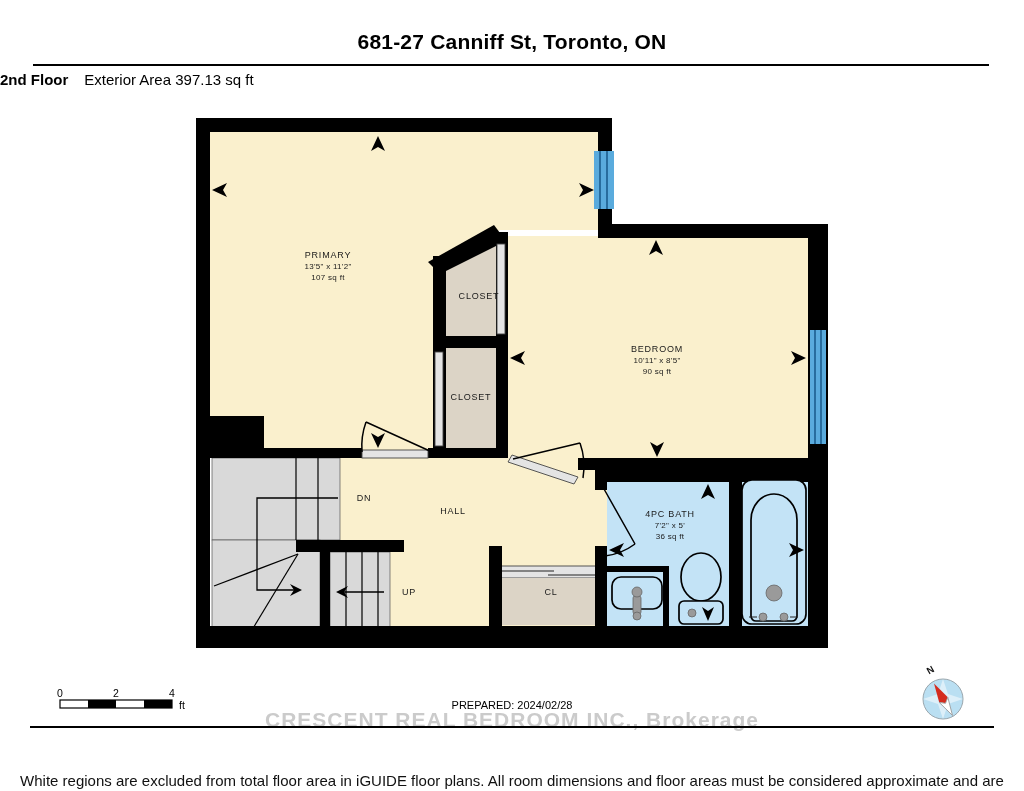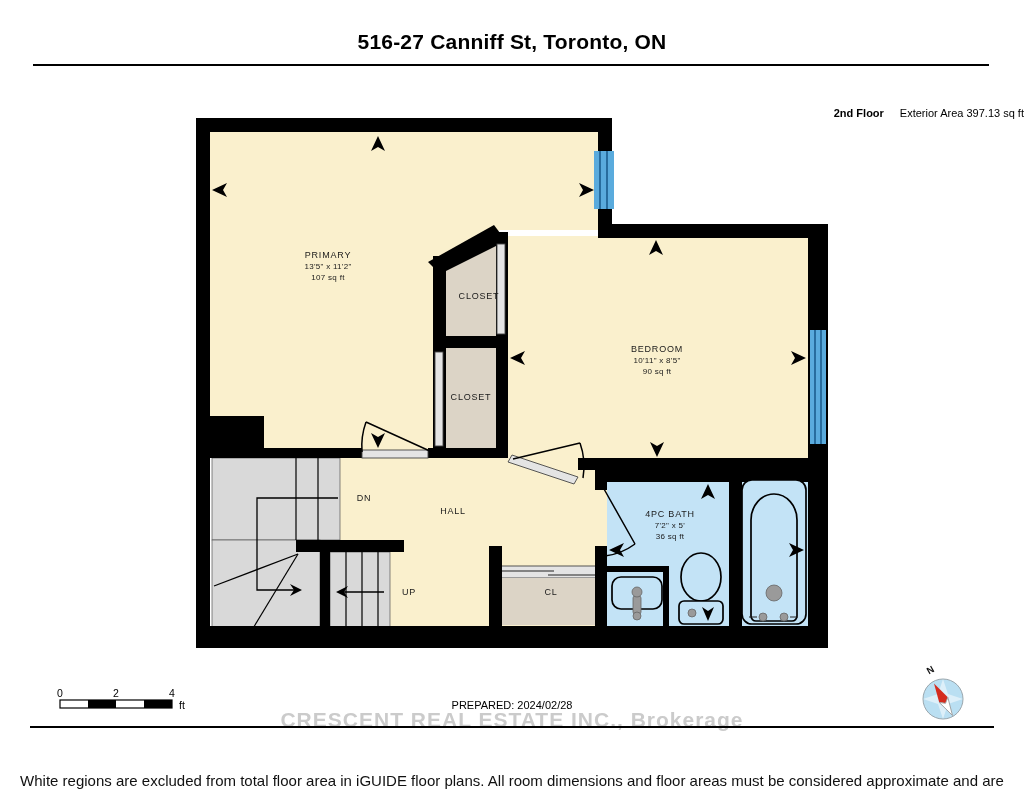--- a/index.html
+++ b/index.html
@@ -7,21 +7,21 @@
        font-family:"Liberation Sans",sans-serif;color:#000;}
   :root{
     --room-fill:#faf0cd; --closet-fill:#dcd4c6; --stairs-fill:#d9d9d9;
     --bath-fill:#c3e3f6; --window-fill:#5aabdd; --wall:#000000; --watermark-gray:#cbcbcb;
   }
   .title{position:absolute;top:30px;left:0;width:100%;text-align:center;
          font-size:21px;font-weight:bold;letter-spacing:.2px;}
   .rule{position:absolute;background:#000;height:2px;}
   .rule-top{top:64px;left:33px;width:956px;}
   .rule-bottom{top:726px;left:30px;width:964px;z-index:3;}
-  .subtitle{position:absolute;top:71px;left:0;width:100%;text-align:right;font-size:11px;margin-top:36px;}
+  .subtitle{position:absolute;top:71px;left:0;width:100%;text-align:left;font-size:15px;}
   .subtitle .floor-label{font-weight:bold;margin-right:16px;}
   .prepared{position:absolute;top:699px;left:0;width:100%;text-align:center;font-size:11px;}
   .watermark{position:absolute;top:708px;left:0;width:100%;text-align:center;
              font-size:21px;font-weight:bold;letter-spacing:1px;
              color:var(--watermark-gray,#cbcbcb);z-index:2;white-space:nowrap;}
   .disclaimer{position:absolute;top:734px;left:0;width:100%;text-align:center;
               font-size:15px;color:#111;z-index:4;margin-top:38px;}
   svg{position:absolute;}
   .f-cream{fill:var(--room-fill,#faf0cd);}
   .f-closet{fill:var(--closet-fill,#dcd4c6);}
@@ -41,21 +41,21 @@
   .gray-dot{fill:#9a9a9a;stroke:#666;stroke-width:.8;}
   .lbl{font:9px "Liberation Sans",sans-serif;fill:#1a1a1a;letter-spacing:.8px;text-anchor:middle;}
   .lbl-sub{font:8px "Liberation Sans",sans-serif;fill:#1a1a1a;letter-spacing:.3px;text-anchor:middle;}
   .sb-txt{font:10.5px "Liberation Sans",sans-serif;fill:#000;text-anchor:middle;}
   .sb-unit{font:10.5px "Liberation Sans",sans-serif;fill:#000;}
   .n-txt{font:bold 9.5px "Liberation Sans",sans-serif;fill:#111;}
 </style>
 </head>
 <body>
 
-<div class="title">516-27 Canniff St, Toronto, ON</div>
+<div class="title">681-27 Canniff St, Toronto, ON</div>
 <div class="rule rule-top"></div>
 <div class="subtitle">
   <span class="floor-label">2nd Floor</span><span class="area-label">Exterior Area 397.13 sq ft</span>
 </div>
 
 <svg style="left:186px;top:108px;width:656px;height:550px" viewBox="186 108 656 550">
 
   <g>
     <polygon class="f-cream" points="210,132 598,132 598,230 500,230 437,262 437,452 264,452 264,418 210,418"></polygon>
     <rect class="f-cream" x="508" y="236" width="300" height="226"></rect>
@@ -209,15 +209,15 @@
   <circle cx="29" cy="37" r="20" fill="#badff2" stroke="#9aa6ad" stroke-width="1"></circle>
   <polygon points="29,17 34,32 49,37 34,42 29,57 24,42 9,37 24,32" fill="#ffffff" opacity="0.5"></polygon>
   <g transform="rotate(-30 29 37)">
     <polygon points="29,19 24,38 29,42 34,38" fill="#d42b1e"></polygon>
     <polygon points="24,38 29,42 34,38 29,56" fill="#ffffff" stroke="#999" stroke-width="0.8"></polygon>
   </g>
   <text class="n-txt" x="13" y="11" transform="rotate(-30 17 8)">N</text>
 </svg>
 
 <div class="prepared">PREPARED: 2024/02/28</div>
-<div class="watermark">CRESCENT REAL ESTATE INC., Brokerage</div>
+<div class="watermark">CRESCENT REAL BEDROOM INC., Brokerage</div>
 <div class="rule rule-bottom"></div>
 <div class="disclaimer">White regions are excluded from total floor area in iGUIDE floor plans. All room dimensions and floor areas must be considered approximate and are subject to independent verification.</div>
 
 </body></html>

